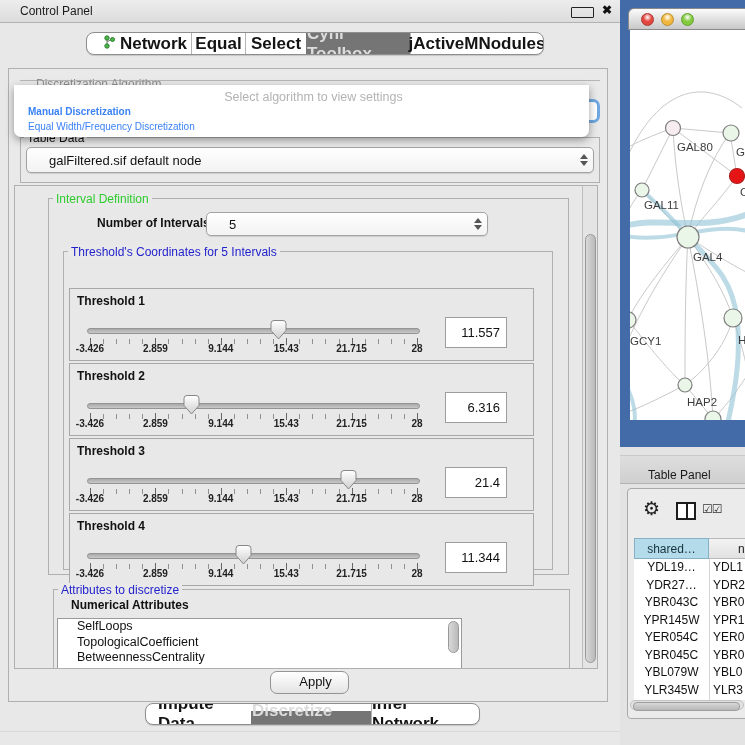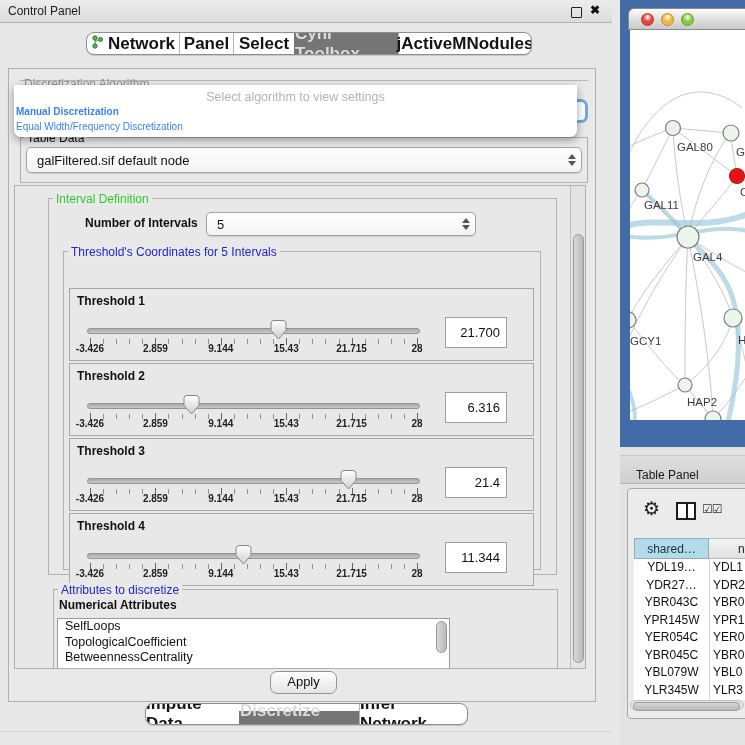--- a/index.html
+++ b/index.html
@@ -1,18 +1,18 @@
 <!DOCTYPE html>
 <html><head>
 <meta charset="utf-8">
 <style>
   html,body{margin:0;padding:0;}
   #screen{position:relative;width:745px;height:745px;background:#e8e8e8;overflow:hidden;
           font-family:"Liberation Sans",sans-serif;-webkit-font-smoothing:antialiased;}
-  .abs{position:absolute;}
+  .abs{position:absolute;padding-left:12px;}
   
   .cp-titlebar{left:0;top:0;width:612px;height:22px;background:linear-gradient(#ededed,#dcdcdc);
                border-bottom:1px solid #b2b2b2;}
   .cp-title{left:8px;top:4px;font-size:12px;color:#1b1b1b;}
   .float-ico{left:571px;top:7px;width:9px;height:9px;border:1.4px solid #222;border-radius:1px;}
   .close-ico{left:590px;top:3px;font-size:12px;font-weight:900;color:#111;}
   
   .seg-bar{display:flex;background:#fff;border:1px solid #8e8e8e;border-radius:8px;overflow:hidden;
            box-shadow:0 1px 1px rgba(0,0,0,.15);}
   .seg{display:flex;align-items:center;justify-content:center;font-size:17px;font-weight:bold;
@@ -112,21 +112,21 @@
         <span><svg width="13" height="14" viewBox="0 0 13 14" style="margin-right:4px">
             <line x1="4" y1="3" x2="4" y2="11" stroke="#7a7a7a"></line>
             <line x1="4" y1="7" x2="9" y2="4" stroke="#7a7a7a"></line>
             <circle cx="4" cy="3" r="2.2" fill="#4db84d" stroke="#2e7d2e"></circle>
             <circle cx="4" cy="11" r="2.2" fill="#4db84d" stroke="#2e7d2e"></circle>
             <circle cx="9.5" cy="4.5" r="2" fill="#4db84d" stroke="#2e7d2e"></circle>
           </svg></span>
         <span>Network</span>
       </div>
       <div class="seg" style="width: 54px;">
-        <span>Panel</span>
+        <span>Equal</span>
       </div>
       <div class="seg" style="width: 61px;">
         <span>Select</span>
       </div>
       <div class="seg selected" style="width: 104px;">
         <span>Cyni Toolbox</span>
       </div>
       <div class="seg" style="width: 133px;">
         <span>jActiveMNodules</span>
       </div>
@@ -204,21 +204,21 @@
           <div class="tick" style="left: 347px; top: 49px; height: 7px;"></div>
           <div class="sl-lab" style="left: -10px;">-3.426</div>
           <div class="sl-lab" style="left: 55.4px;">2.859</div>
           <div class="sl-lab" style="left: 120.8px;">9.144</div>
           <div class="sl-lab" style="left: 186.2px;">15.43</div>
           <div class="sl-lab" style="left: 251.6px;">21.715</div>
           <div class="sl-lab" style="left: 317px;">28</div>
           <div class="sl-thumb" style="left: 200.243px;"><svg width="17" height="20" viewBox="0 0 17 20">
               <path d="M4,0.5 H13 A3,3 0 0 1 16,3.5 V10.5 L8.5,19 1,10.5 V3.5 A3,3 0 0 1 4,0.5 Z" fill="url(#thumbGrad)" stroke="#878787"></path>
             </svg></div>
-          <div class="val-box">21.700</div>
+          <div class="val-box">11.557</div>
         </div>
         <div class="thresh-box" style="top: 75px;">
           <div class="th-label">Threshold 2</div>
           <div class="sl-track"></div>
           <div class="tick" style="left: 20px; top: 49px; height: 7px;"></div>
           <div class="tick minor" style="left: 33.08px; top: 50px; height: 5px;"></div>
           <div class="tick minor" style="left: 46.16px; top: 50px; height: 5px;"></div>
           <div class="tick minor" style="left: 59.24px; top: 50px; height: 5px;"></div>
           <div class="tick minor" style="left: 72.32px; top: 50px; height: 5px;"></div>
           <div class="tick" style="left: 85.4px; top: 49px; height: 7px;"></div>

